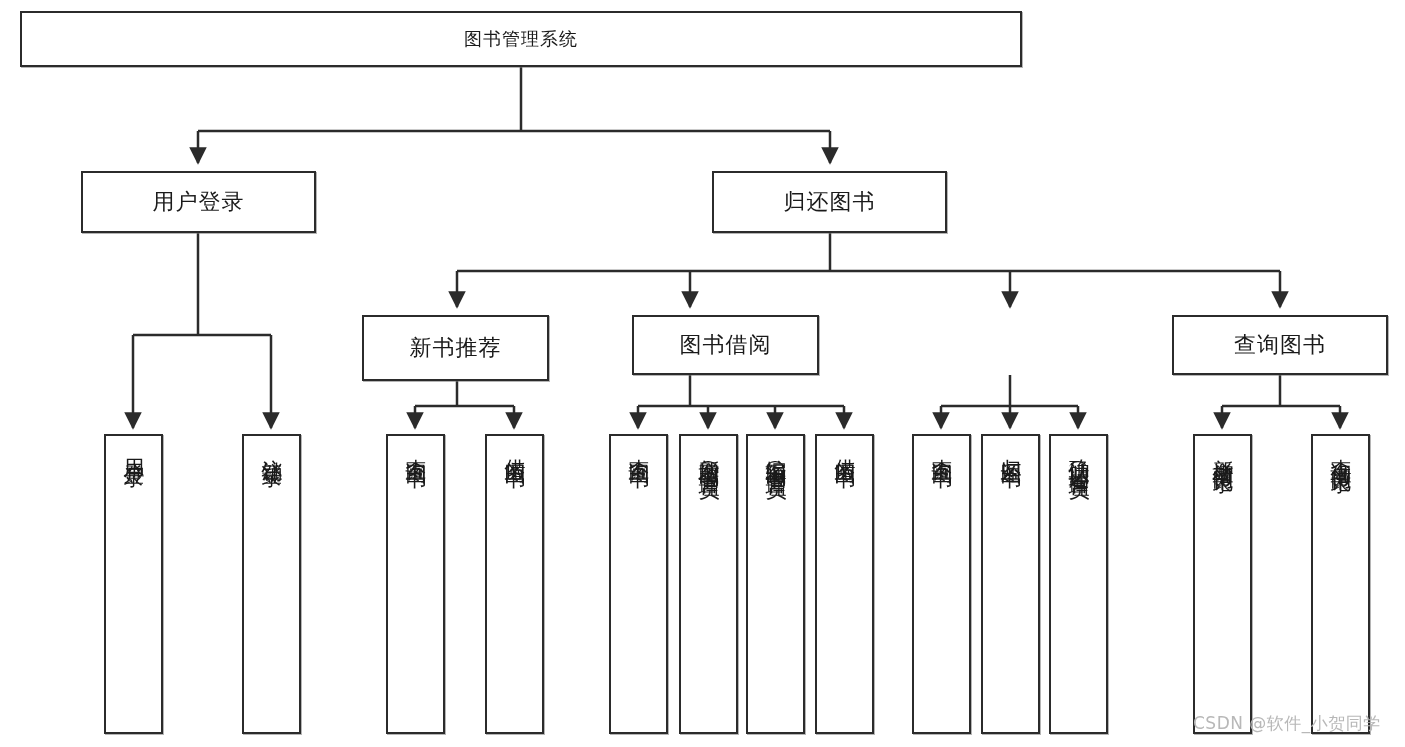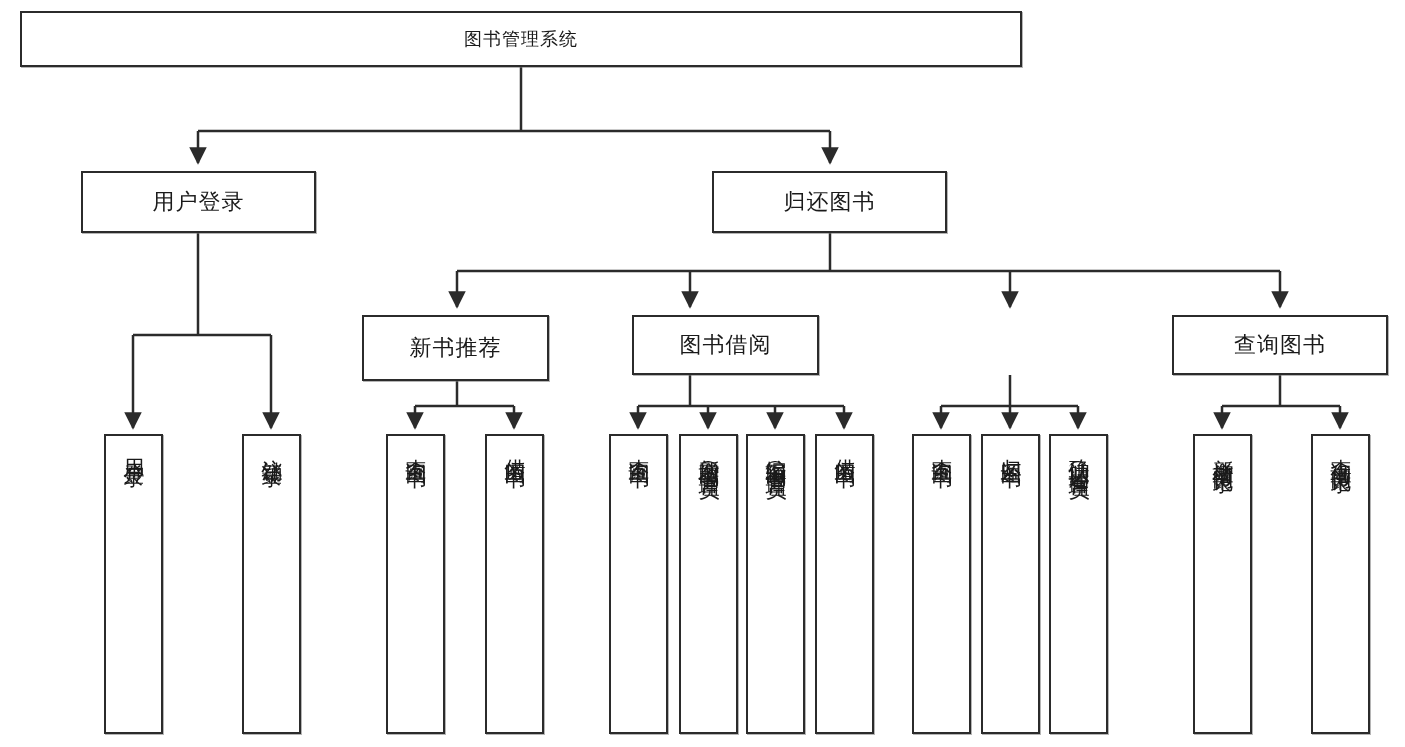--- a/index.html
+++ b/index.html
@@ -185,14 +185,15 @@
     <span class="label">确认归还（管理员）</span>
   </div>
 
   <div class="node vert" style="left:1193px; top:434px; width:59px; height:300px;">
     <span class="label">新增借阅记录</span>
   </div>
   <div class="node vert" style="left:1311px; top:434px; width:59px; height:300px;">
     <span class="label">查询借阅记录</span>
   </div>
 
+  <div class="watermark">CSDN @软件_小贺同学</div>
 
 </div>
 
 </body></html>

